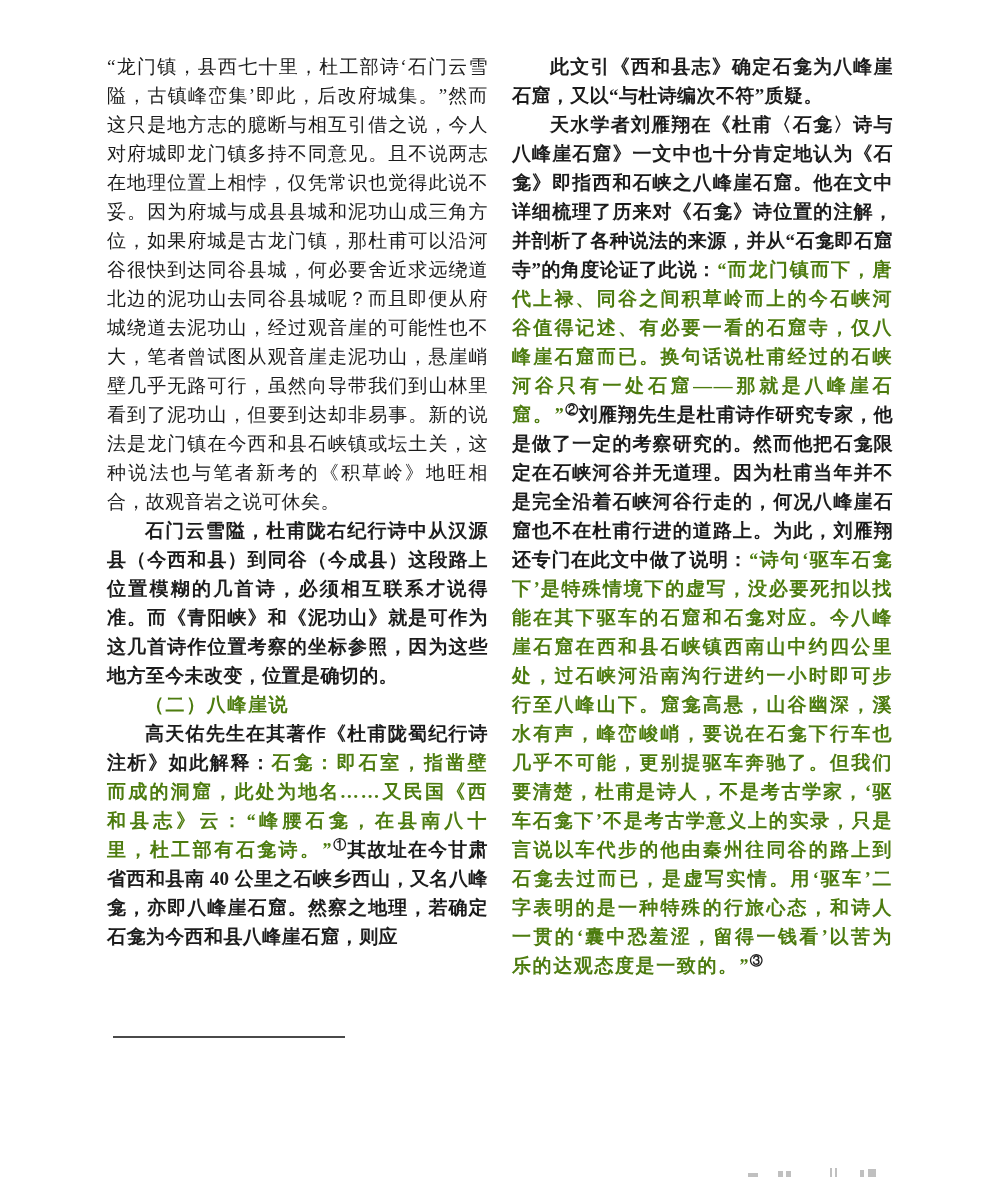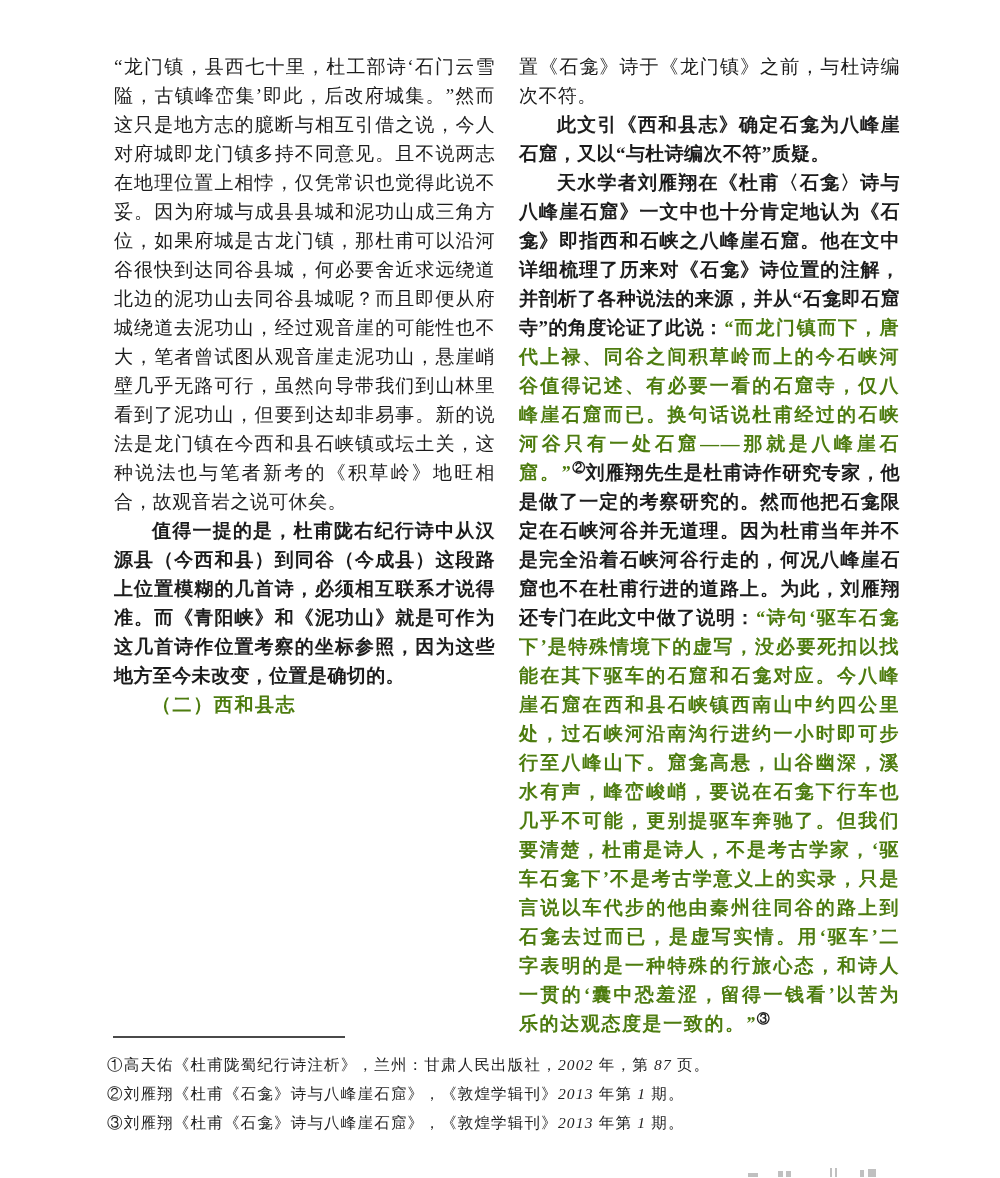--- a/index.html
+++ b/index.html
@@ -6,21 +6,21 @@
   .page{
     position:relative;
     width:1000px;height:1178px;
     background:#ffffff;
     margin:0 auto;
     overflow:hidden;
     font-family:"Liberation Serif","DejaVu Serif",serif;
     color:#1c1c1c;
   }
   .columns{
-    position:absolute;left:114px;top:52px;width:786px;
+    position:absolute;left:107px;top:52px;width:786px;
     display:flex;gap:24px;
   }
   .col{width:381px;}
   .para{
     margin:0;
     font-size:19px;
     line-height:29px;
     text-align:justify;
     letter-spacing:0.4px;
   }
@@ -69,37 +69,32 @@
   .fr7{left:126px;top:1px;width:8px;height:8px;}
 </style>
 </head>
 <body>
 
 <div class="page">
 
   <div class="columns">
     <div class="col">
         <p class="para"><span class="song">“龙门镇，县西七十里，杜工部诗‘石门云雪隘，古镇峰峦集’即此，后改府城集。”然而这只是地方志的臆断与相互引借之说，今人对府城即龙门镇多持不同意见。且不说两志在地理位置上相悖，仅凭常识也觉得此说不妥。因为府城与成县县城和泥功山成三角方位，如果府城是古龙门镇，那杜甫可以沿河谷很快到达同谷县城，何必要舍近求远绕道北边的泥功山去同谷县城呢？而且即便从府城绕道去泥功山，经过观音崖的可能性也不大，笔者曾试图从观音崖走泥功山，悬崖峭壁几乎无路可行，虽然向导带我们到山林里看到了泥功山，但要到达却非易事。新的说法是龙门镇在今西和县石峡镇或坛土关，这种说法也与笔者新考的《积草岭》地旺相合，故观音岩之说可休矣。</span></p>
-        <p class="para indent"><span class="song">值得一提的是，杜甫陇右纪行诗中从汉源县（今西和县）到同谷（今成县）这段路上位置模糊的几首诗，必须相互联系才说得准。而《青阳峡》和《泥功山》就是可作为这几首诗作位置考察的坐标参照，因为这些地方至今未改变，位置是确切的。</span></p>
-        <p class="para indent heading"><span class="kaiti">（二）西和县志</span></p>
+        <p class="para indent"><span class="song">石门云雪隘，杜甫陇右纪行诗中从汉源县（今西和县）到同谷（今成县）这段路上位置模糊的几首诗，必须相互联系才说得准。而《青阳峡》和《泥功山》就是可作为这几首诗作位置考察的坐标参照，因为这些地方至今未改变，位置是确切的。</span></p>
+        <p class="para indent heading"><span class="kaiti">（二）八峰崖说</span></p>
+        <p class="para indent"><span class="song">高天佑先生在其著作《杜甫陇蜀纪行诗注析》如此解释：</span><span class="kaiti">石龛：即石室，指凿壁而成的洞窟，此处为地名……又民国《西和县志》云：“峰腰石龛，在县南八十里，杜工部有石龛诗。”</span><sup class="fnref">①</sup><span class="song">其故址在今甘肃省西和县南 40 公里之石峡乡西山，又名八峰龛，亦即八峰崖石窟。然察之地理，若确定石龛为今西和县八峰崖石窟，则应</span></p>
       </div>
     <div class="col">
-        <p class="para"><span class="song">置《石龛》诗于《龙门镇》之前，与杜诗编次不符。</span></p>
         <p class="para indent"><span class="song">此文引《西和县志》确定石龛为八峰崖石窟，又以“与杜诗编次不符”质疑。</span></p>
         <p class="para indent"><span class="song">天水学者刘雁翔在《杜甫〈石龛〉诗与八峰崖石窟》一文中也十分肯定地认为《石龛》即指西和石峡之八峰崖石窟。他在文中详细梳理了历来对《石龛》诗位置的注解，并剖析了各种说法的来源，并从“石龛即石窟寺”的角度论证了此说：</span><span class="kaiti">“而龙门镇而下，唐代上禄、同谷之间积草岭而上的今石峡河谷值得记述、有必要一看的石窟寺，仅八峰崖石窟而已。换句话说杜甫经过的石峡河谷只有一处石窟——那就是八峰崖石窟。”</span><sup class="fnref">②</sup><span class="song">刘雁翔先生是杜甫诗作研究专家，他是做了一定的考察研究的。然而他把石龛限定在石峡河谷并无道理。因为杜甫当年并不是完全沿着石峡河谷行走的，何况八峰崖石窟也不在杜甫行进的道路上。为此，刘雁翔还专门在此文中做了说明：</span><span class="kaiti">“诗句‘驱车石龛下’是特殊情境下的虚写，没必要死扣以找能在其下驱车的石窟和石龛对应。今八峰崖石窟在西和县石峡镇西南山中约四公里处，过石峡河沿南沟行进约一小时即可步行至八峰山下。窟龛高悬，山谷幽深，溪水有声，峰峦峻峭，要说在石龛下行车也几乎不可能，更别提驱车奔驰了。但我们要清楚，杜甫是诗人，不是考古学家，‘驱车石龛下’不是考古学意义上的实录，只是言说以车代步的他由秦州往同谷的路上到石龛去过而已，是虚写实情。用‘驱车’二字表明的是一种特殊的行旅心态，和诗人一贯的‘囊中恐羞涩，留得一钱看’以苦为乐的达观态度是一致的。”</span><sup class="fnref">③</sup></p>
       </div>
   </div>
 
   <div class="footnotes">
     <div class="footnote-rule"></div>
-    <div id="footnote-list">
-        <p class="footnote">①高天佑《杜甫陇蜀纪行诗注析》，兰州：甘肃人民出版社，2002 年，第 87 页。</p>
-        <p class="footnote">②刘雁翔《杜甫《石龛》诗与八峰崖石窟》，《敦煌学辑刊》2013 年第 1 期。</p>
-        <p class="footnote">③刘雁翔《杜甫《石龛》诗与八峰崖石窟》，《敦煌学辑刊》2013 年第 1 期。</p>
-      </div>
   </div>
 
   <div class="footer-remnant">
     <i class="fr1"></i>
       <i class="fr2"></i>
       <i class="fr3"></i>
       <i class="fr4"></i>
       <i class="fr5"></i>
       <i class="fr6"></i>
       <i class="fr7"></i>

